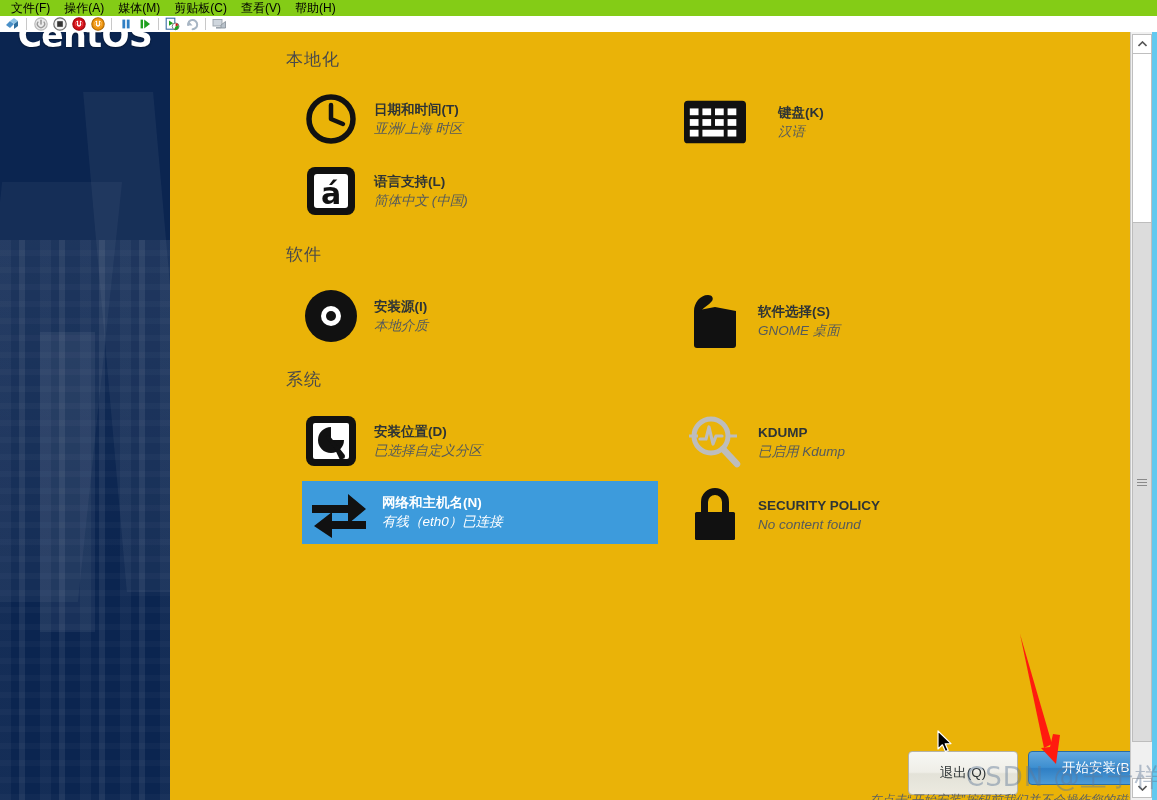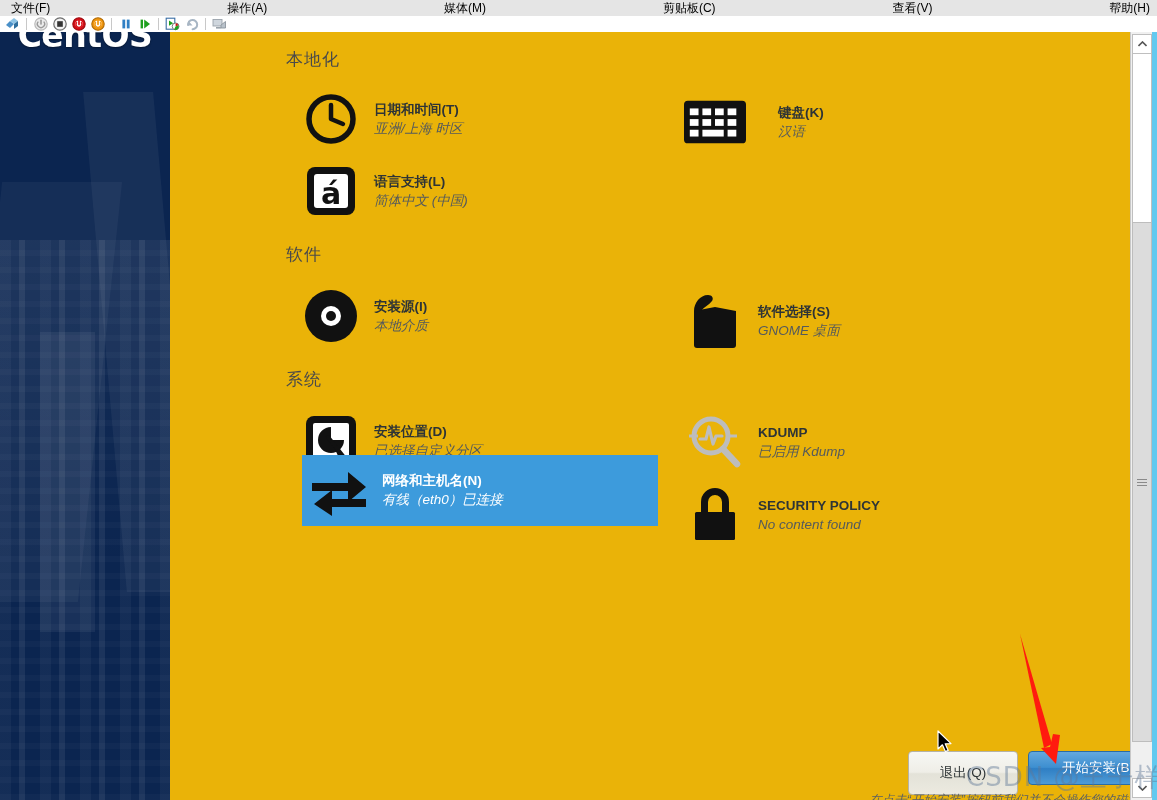--- a/index.html
+++ b/index.html
@@ -6,24 +6,23 @@
   html, body {
     width: 1157px; height: 800px;
     overflow: hidden;
     font-family: "Liberation Sans", "DejaVu Sans", sans-serif;
     background: #ffffff;
   }
 
   
   #vm-menubar {
     position: absolute; left: 0; top: 0; width: 1157px; height: 16px;
-    background: #e5e5e5;
+    background: #84cc16;
     display: flex; align-items: center;
     padding-left: 4px;
-    justify-content: space-between;
   }
   .menu-item {
     font-size: 12px; color: #000; padding: 0 7px; line-height: 16px;
     white-space: nowrap; cursor: default;
   }
   #vm-toolbar {
     position: absolute; left: 0; top: 16px; width: 1157px; height: 16px;
     background: #ffffff;
     display: flex; align-items: center; gap: 2px;
     padding-left: 4px;
@@ -404,21 +403,21 @@
           <path d="M13 25 L19 25 L22 13 L26 30 L29 22 L35 22" fill="none" stroke="#bdbdbd" stroke-width="3.2" stroke-linejoin="round" stroke-linecap="round"></path>
           <path d="M36 35 L50 50" stroke="#bdbdbd" stroke-width="6.5" stroke-linecap="round"></path>
         </svg>
       </div>
       <div class="txt">
         <div class="t-title" style="color:#2e3436;">KDUMP</div>
         <div class="t-sub" style="color:#555a5c;">已启用 Kdump</div>
       </div>
     </div>
 
-    <div class="spoke selected" style="left:132px; top:423px; width:356px; height:71px;">
+    <div class="spoke selected" style="left:132px; top:449px; width:356px; height:63px;">
       <div class="ico">
         <svg width="58" height="50" viewBox="0 0 58 50">
           <path d="M2 17 L38 17 L38 6 L56 21 L38 36 L38 25 L2 25 Z" fill="#111"></path>
           <path d="M56 33 L22 33 L22 24 L4 38 L22 50 L22 41 L56 41 Z" fill="#111"></path>
         </svg>
       </div>
       <div class="txt">
         <div class="t-title">网络和主机名(N)</div>
         <div class="t-sub">有线（eth0）已连接</div>
       </div>

